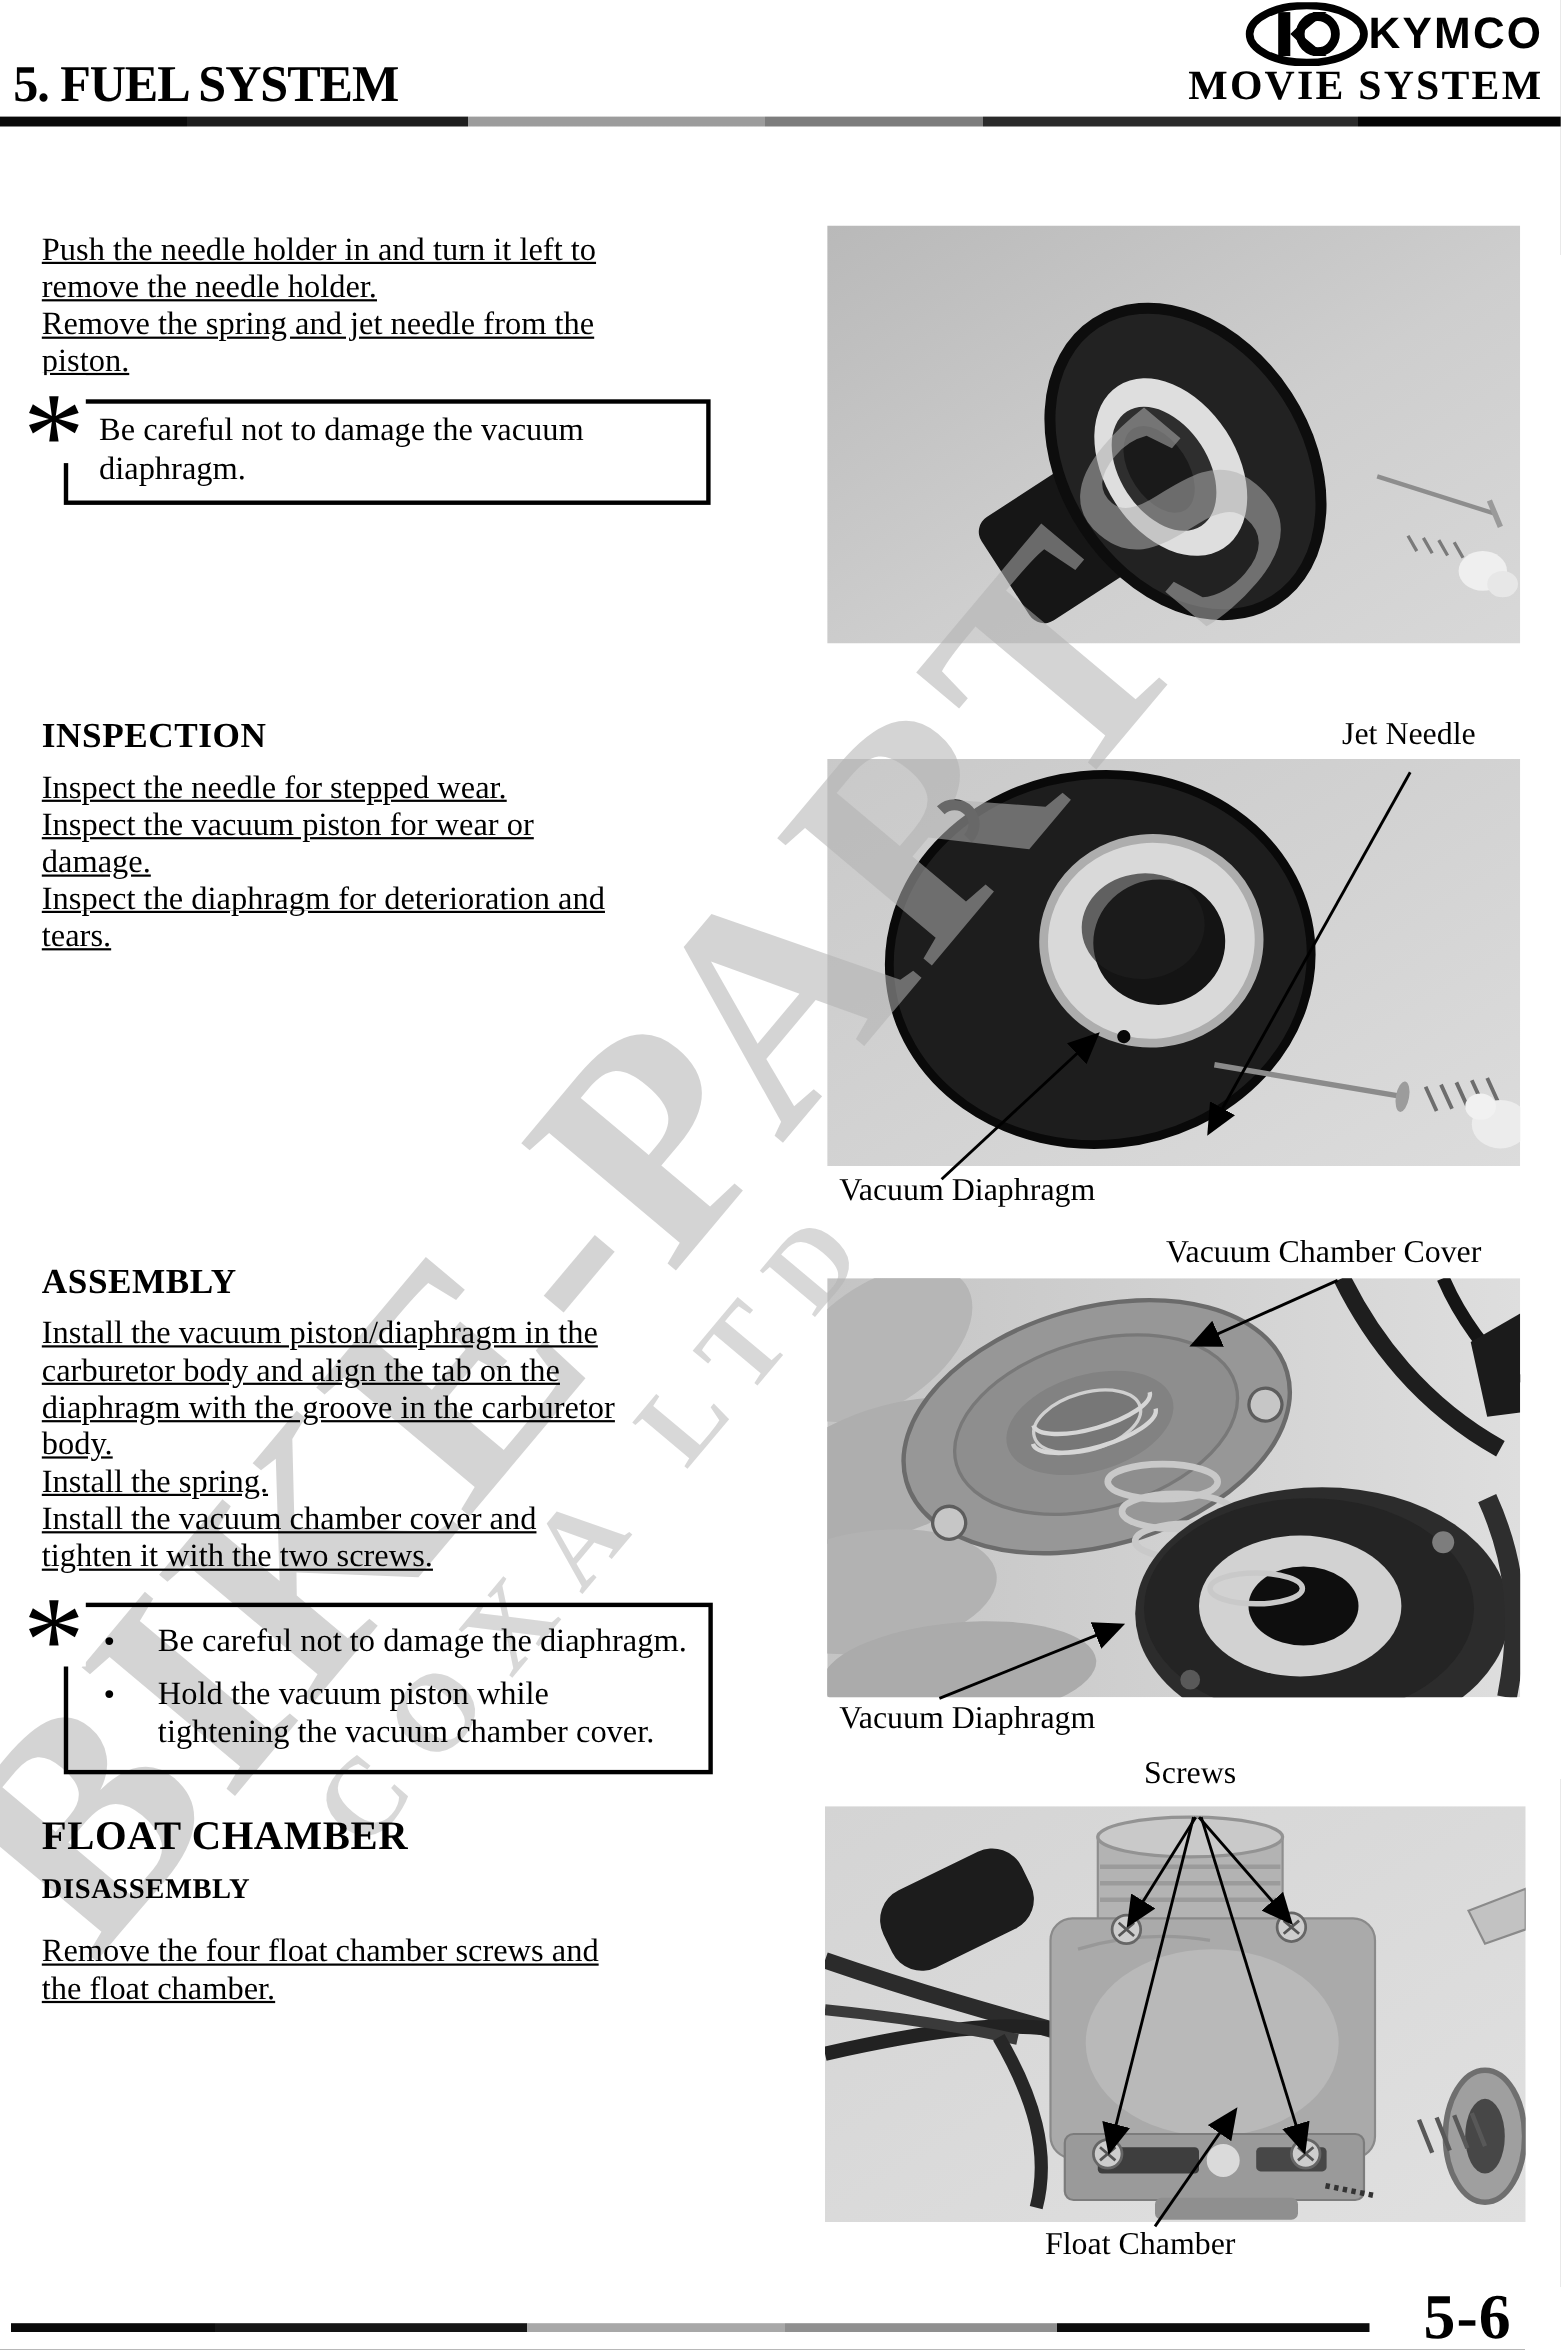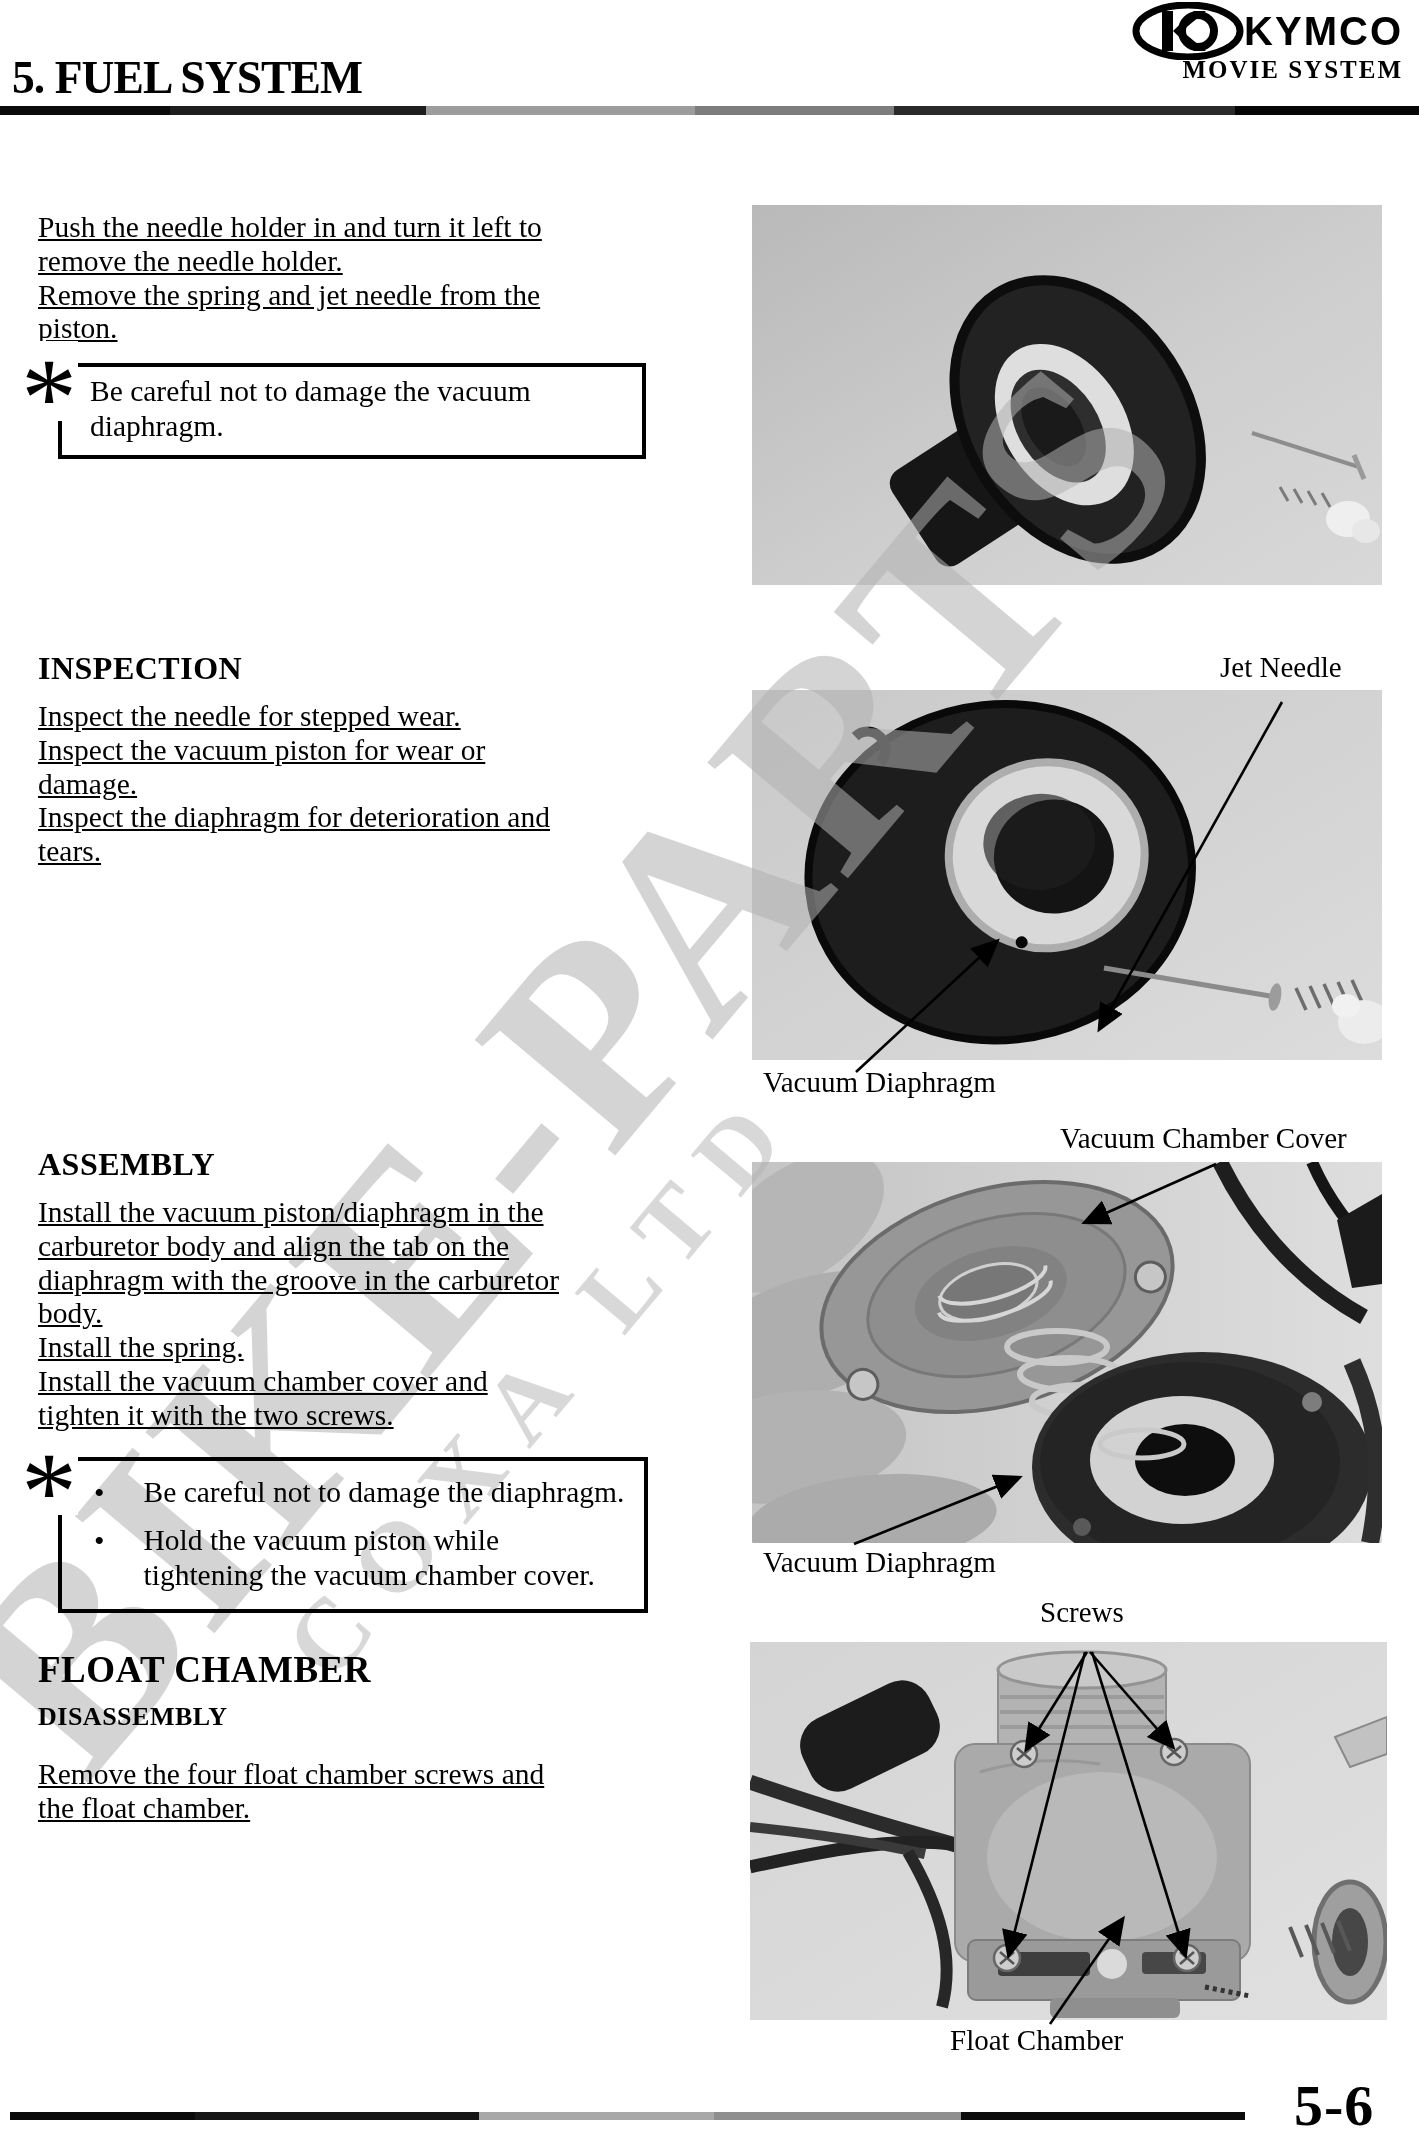--- a/index.html
+++ b/index.html
@@ -9,21 +9,21 @@
   }
   
   .chapter-title{
     position:absolute;left:12px;top:50px;font-size:47px;font-weight:bold;
     letter-spacing:-1px;transform:scaleX(.97);transform-origin:left;white-space:nowrap;z-index:5;
   }
   .logo-row{position:absolute;right:16px;top:2px;display:flex;align-items:center;z-index:5;}
   .logo-mark svg{display:block;}
   .brand{font-family:"Liberation Sans",sans-serif;font-size:40px;font-weight:bold;letter-spacing:2px;}
   .model{
-    position:absolute;right:16px;top:56px;font-size:25px;font-weight:bold;letter-spacing:2px;z-index:5;
+    position:absolute;right:16px;top:56px;font-size:38px;font-weight:bold;letter-spacing:2px;z-index:5;
   }
   .top-rule{
     position:absolute;left:0;top:106px;width:1419px;height:9px;z-index:5;
     background:linear-gradient(90deg,#0a0a0a 0 12%,#1e1e1e 12% 30%,#9c9c9c 30% 49%,#7d7d7d 49% 63%,#2a2a2a 63% 87%,#050505 87% 100%);
   }
   
   .para{
     position:absolute;font-size:29.5px;line-height:33.8px;white-space:pre-line;width:650px;z-index:3;text-decoration:underline;
   }
   .sec-heading{

